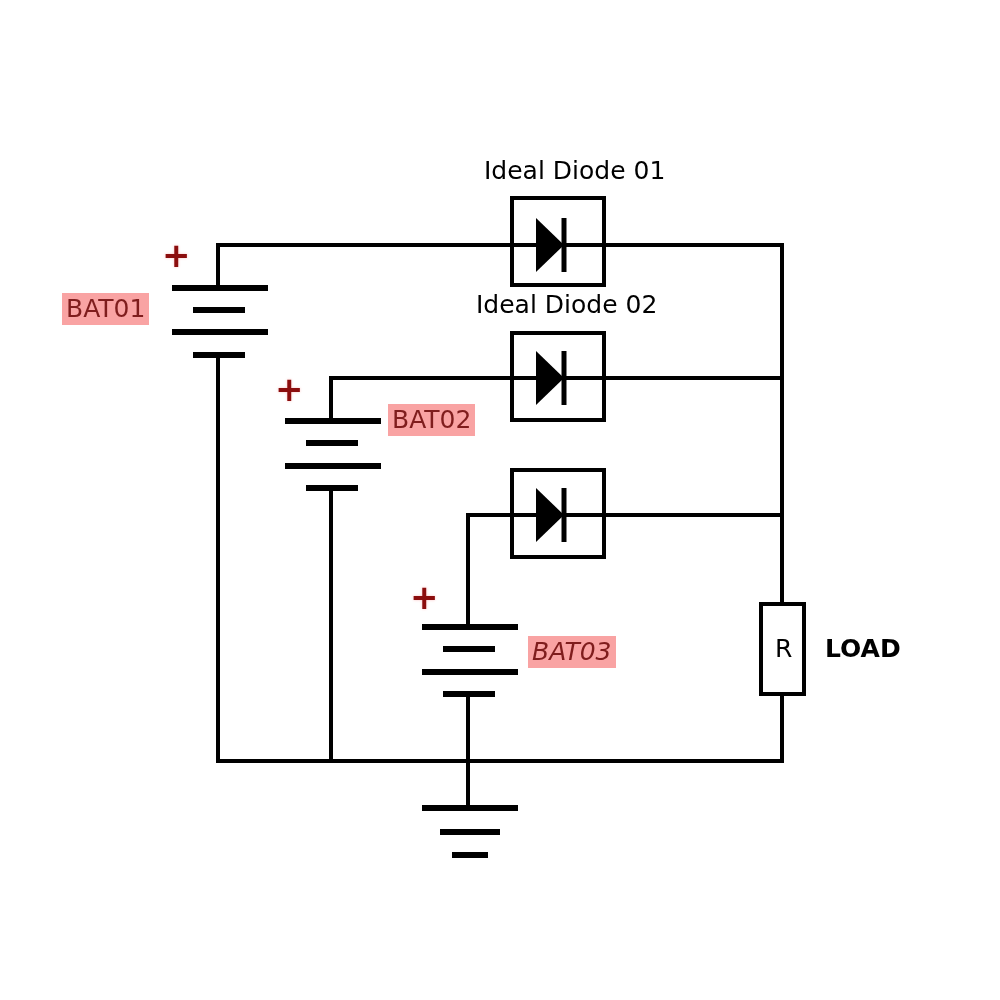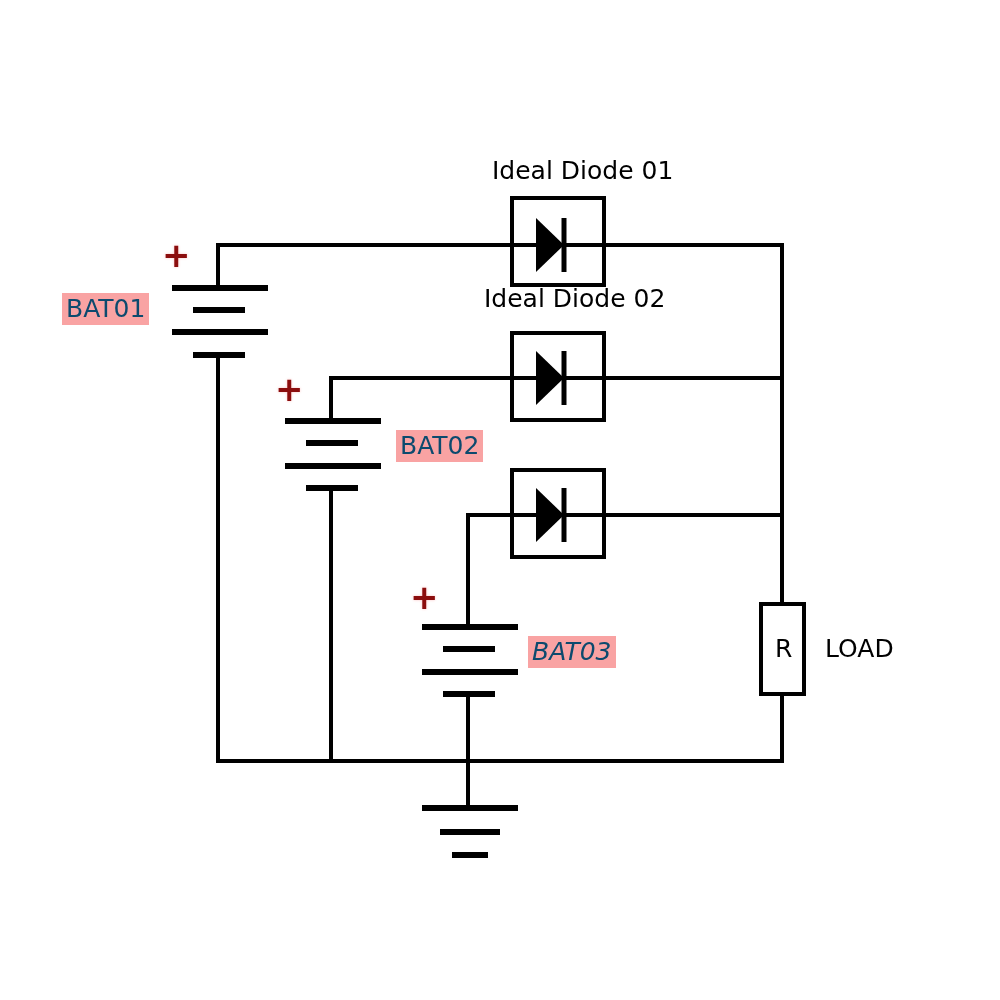--- a/index.html
+++ b/index.html
@@ -55,36 +55,35 @@
   }
   .lbl {
     position: absolute;
     font-family: "DejaVu Sans", sans-serif;
     color: #000000;
     white-space: nowrap;
     line-height: 1;
   }
   .diode-label {
     font-size: 25px;
-    margin-left: 8px;
   }
   .plus-sign {
     position: absolute;
     font-family: "DejaVu Sans", sans-serif;
     font-weight: bold;
     font-size: 34px;
     color: #8B0D0D;
     text-shadow: 0 0 3px #FBC3C3;
     line-height: 1;
   }
   .bat-label {
     position: absolute;
     font-family: "DejaVu Sans", sans-serif;
     font-size: 25px;
-    color: #0c4a6e;
+    color: #7f1d1d;
     background: #F9A3A3;
     padding: 2px 4px;
     line-height: 1.12;
     white-space: nowrap;
   }
   .res-letter {
     font-size: 25px;
   }
   .load-label {
     font-size: 25px;
@@ -171,32 +170,32 @@
     </g>
 
     <g>
       <rect class="box" x="761" y="604" width="43" height="90"></rect>
     </g>
 
   </svg>
 
   <div class="lbl diode-label" style="left:484px; top:158px;">Ideal Diode 01</div>
 
-  <div class="lbl diode-label" style="left:476px; top:286px;text-align:right;">Ideal Diode 02</div>
+  <div class="lbl diode-label" style="left:476px; top:292px;text-align:right;">Ideal Diode 02</div>
 
 
   <div class="plus-sign" style="left:162px; top:238px;">+</div>
 
   <div class="plus-sign" style="left:275px; top:372px;">+</div>
 
   <div class="plus-sign" style="left:410px; top:580px;">+</div>
 
   <div class="bat-label" style="left:62px; top:293px;">BAT01</div>
 
-  <div class="bat-label" style="left:388px; top:430px;margin-left:8px;">BAT02</div>
+  <div class="bat-label" style="left:388px; top:404px;">BAT02</div>
 
   <div class="bat-label" style="left:528px; top:636px;font-style:italic;">BAT03</div>
 
   <div class="lbl res-letter" style="left:775px; top:636px;">R</div>
 
-  <div class="lbl load-label" style="left:825px; top:636px;">LOAD</div>
+  <div class="lbl load-label" style="left:825px; top:636px;font-weight:bold;">LOAD</div>
 
 </div>
 
 </body></html>

